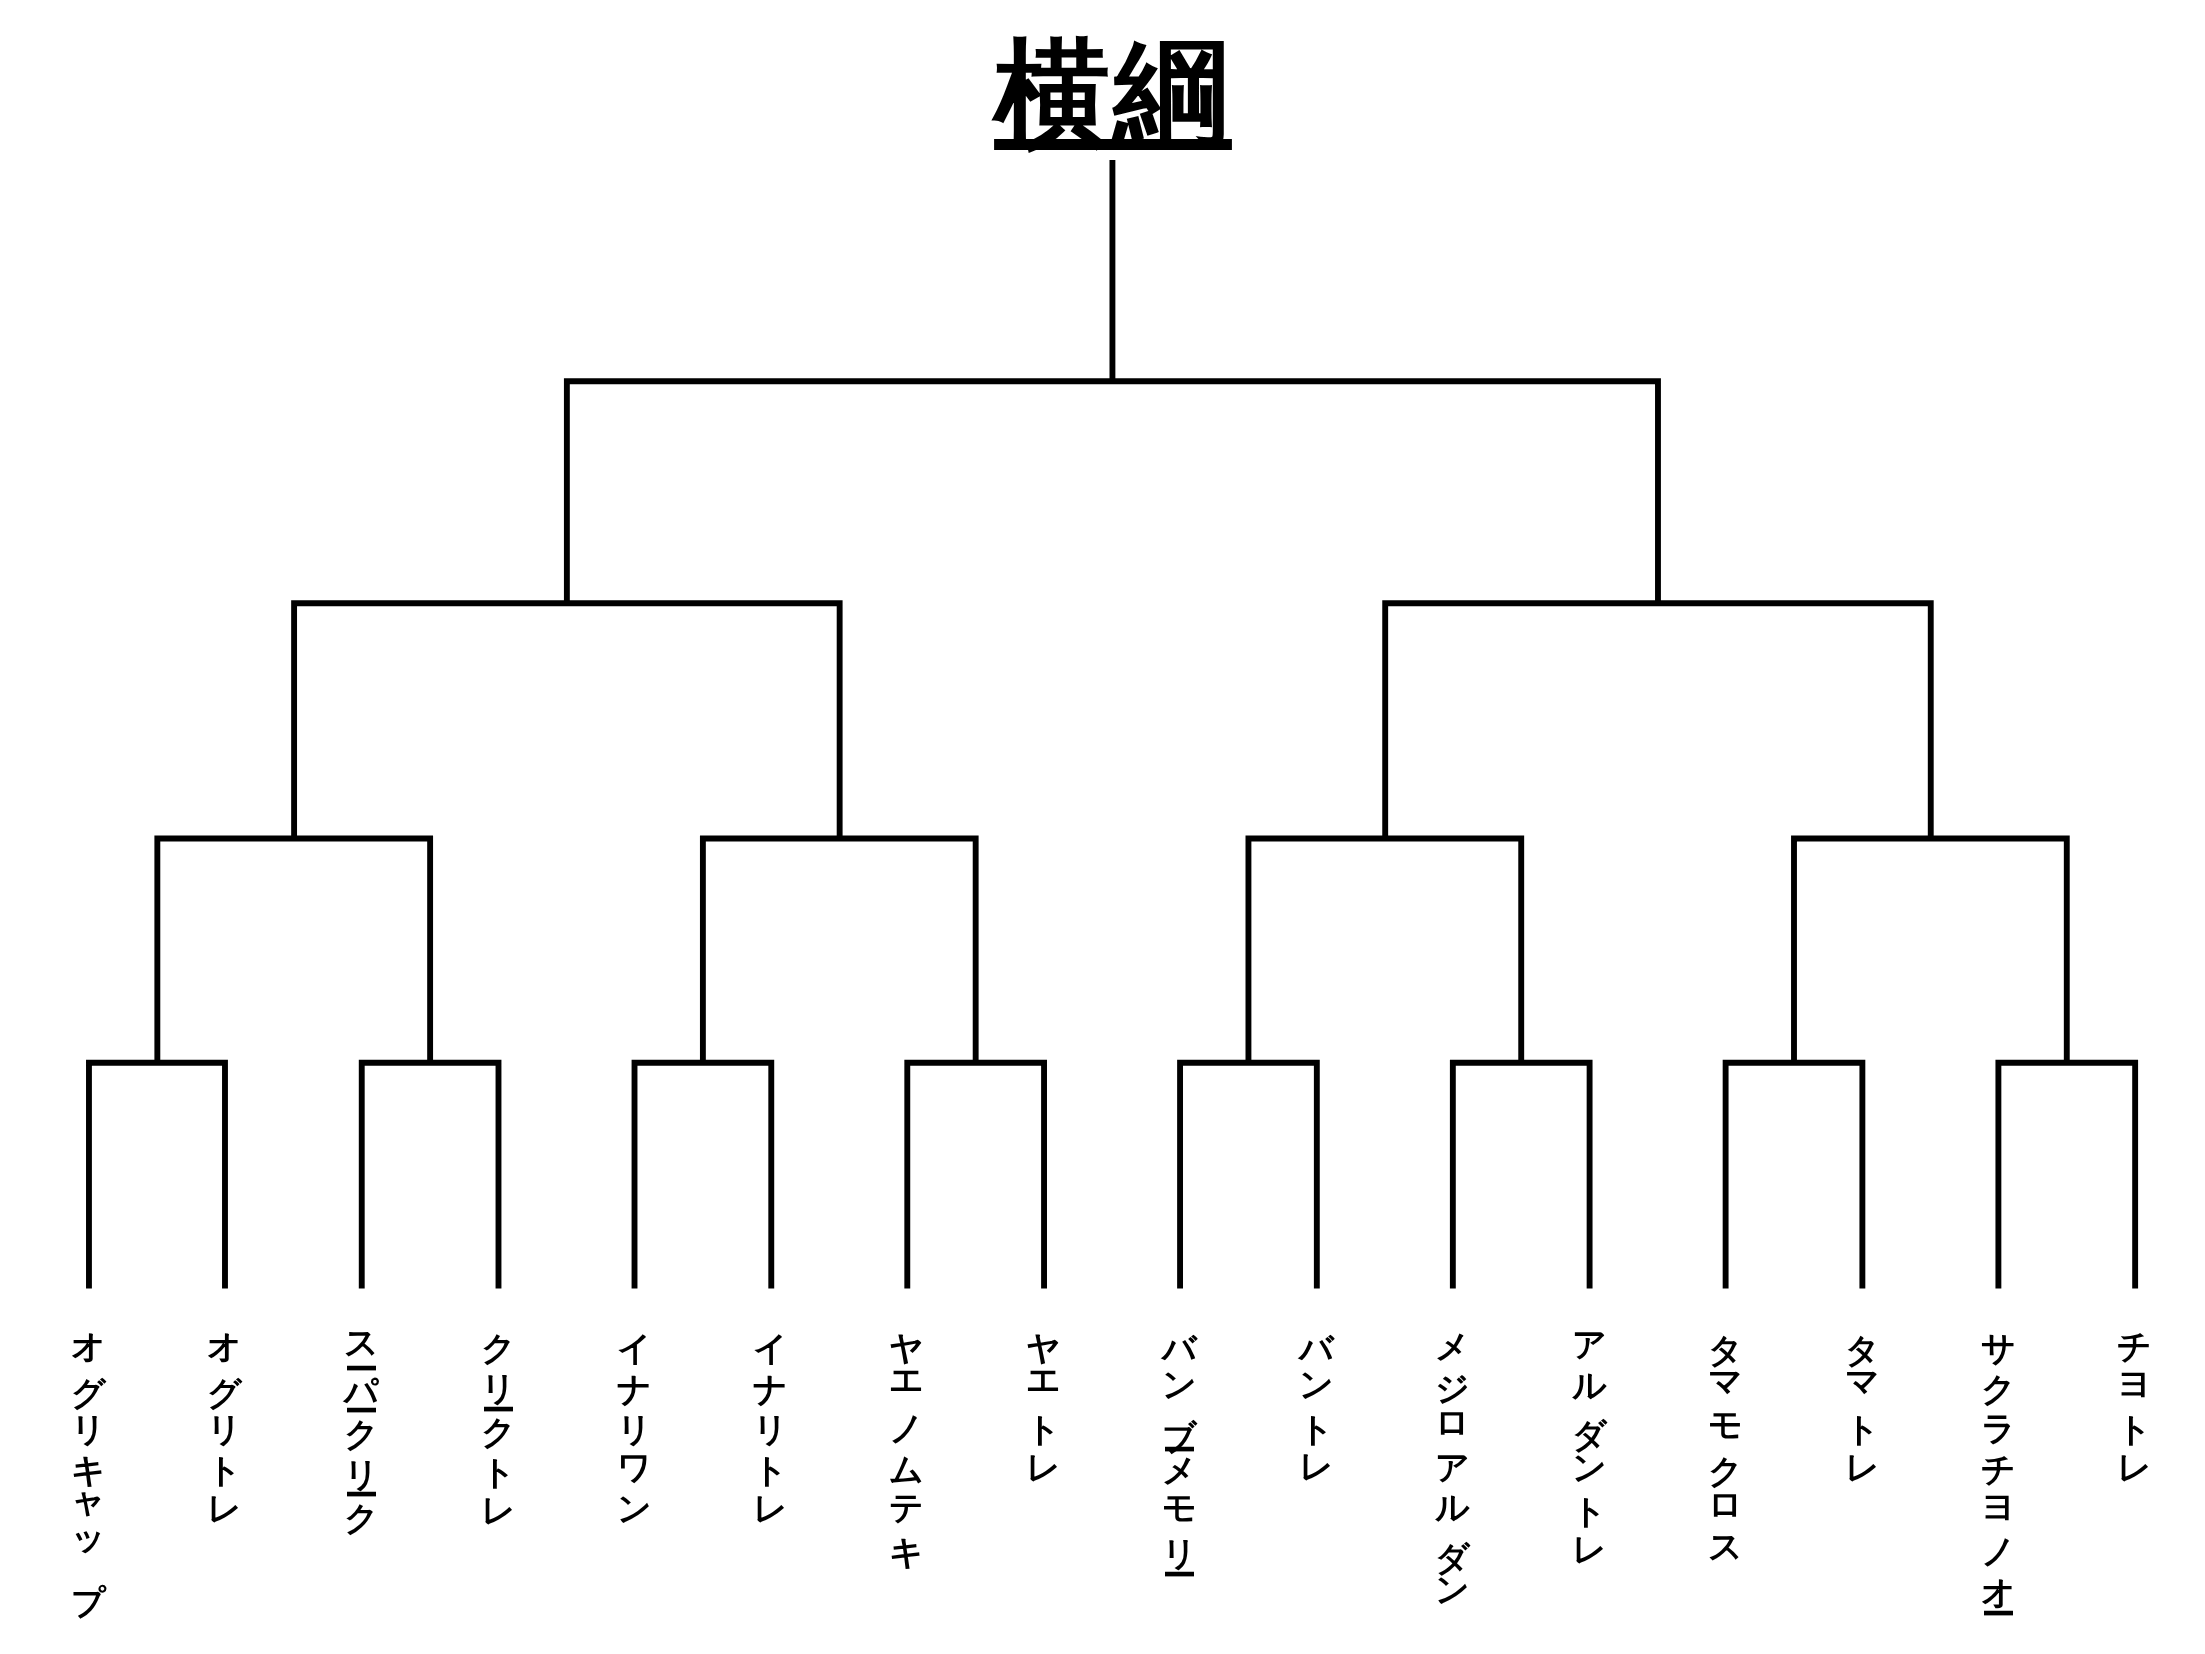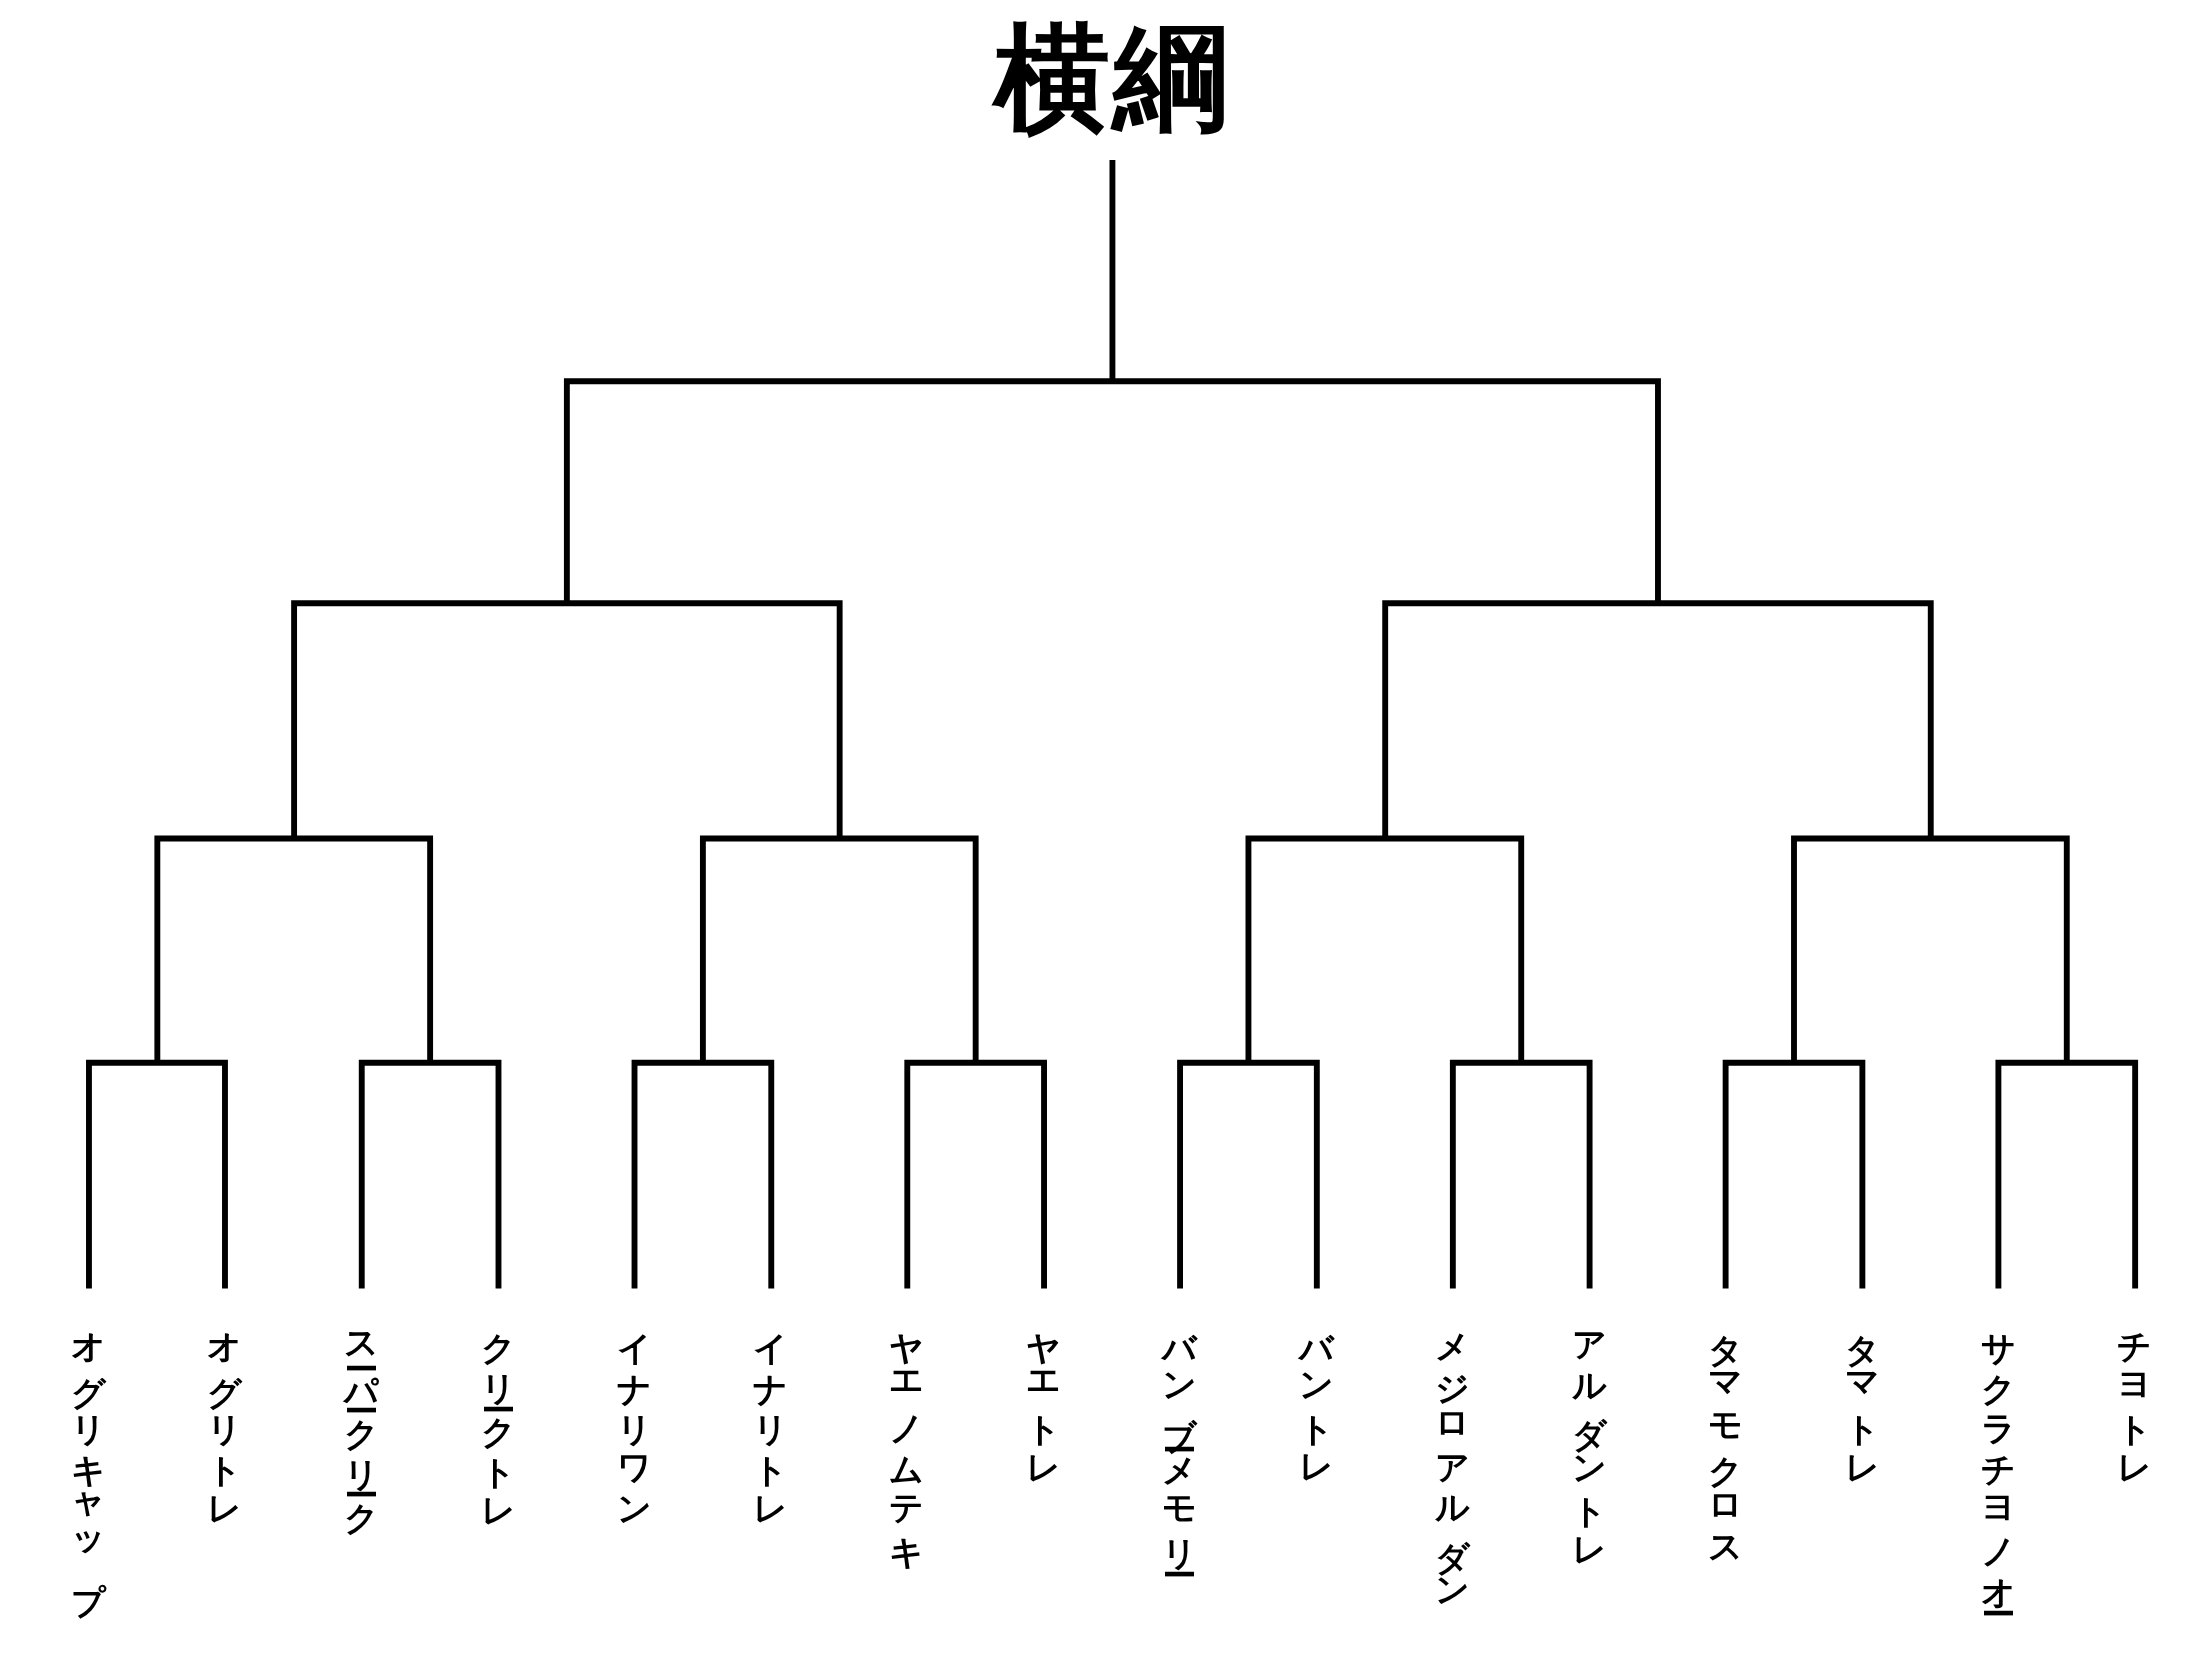--- a/index.html
+++ b/index.html
@@ -12,28 +12,29 @@
     width: 2205px;
     height: 1655px;
     background: #ffffff;
     overflow: hidden;
     font-family: "DejaVu Sans", sans-serif;
     color: #000000;
   }
   .title {
     position: absolute;
     left: 1113px;
-    top: 14px;
+    top: 29px;
     transform: translateX(-50%);
     font-size: 116px;
     line-height: 1.1;
     font-weight: bold;
     letter-spacing: 2.9px;
     white-space: nowrap;
     color: #000000;
+    text-decoration: underline;
   }
   .bracket-svg {
     position: absolute;
     left: 0;
     top: 0;
     width: 2205px;
     height: 1655px;
   }
   .bracket-svg path {
     fill: none;

